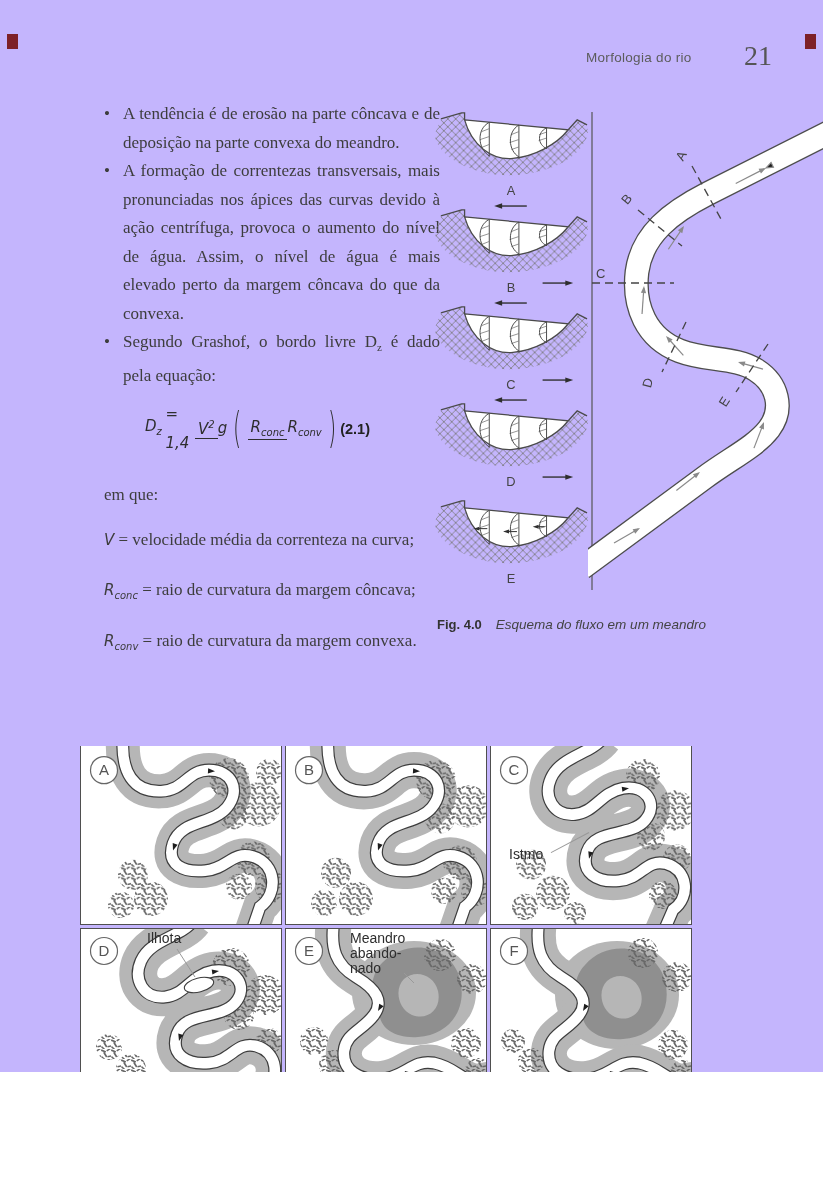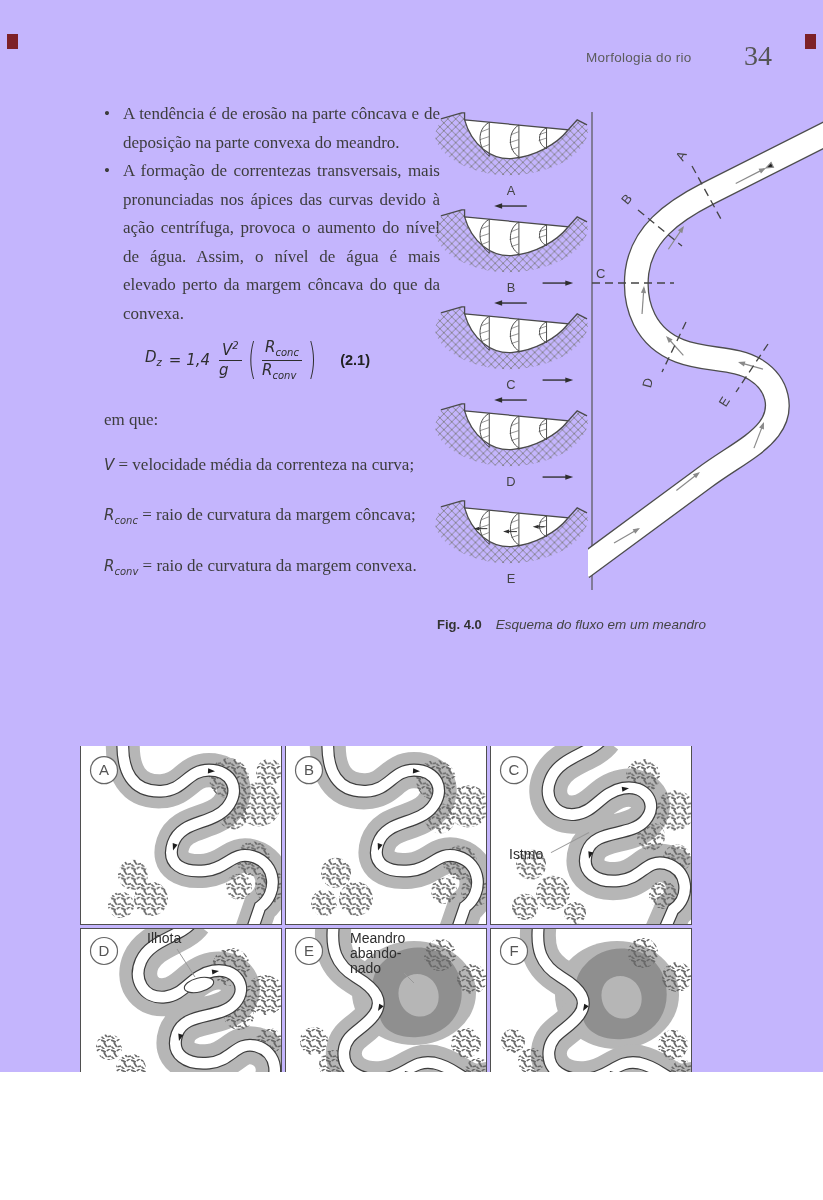--- a/index.html
+++ b/index.html
@@ -17,21 +17,21 @@
   .text-col{position:absolute;left:88px;top:100px;width:352px;font-size:17px;line-height:28.5px;
         text-align:justify;hyphens:auto;}
   ul.blist{list-style:none;margin:0;padding:0;}
   ul.blist li{position:relative;padding-left:35px;}
   ul.blist li::before{content:"•";position:absolute;left:16px;color:#3d3d3d;}
 
   .eq{display:flex;align-items:center;padding:10px 70px 8px 57px;
       font-family:"DejaVu Sans",sans-serif;font-style:italic;font-size:15px;color:#2e2e2e;}
   .eq sub,.eq sup{font-size:10px;}
   .eq .gap{width:7px;}
-  .frac{display:inline-flex;flex-direction:column;text-align:left;line-height:1.25;margin:0 2px;}
+  .frac{display:inline-flex;flex-direction:row;text-align:right;line-height:1.25;margin:0 2px;}
   .frac .top{border-bottom:1.2px solid #2e2e2e;padding:0 3px;}
   .paren{font-size:42px;font-style:normal;font-weight:300;transform:scaleX(.5);line-height:.8;color:#2e2e2e;}
   .eq-num{margin-left:auto;font-style:normal;font-weight:bold;
       font-family:"Liberation Sans",sans-serif;font-size:14.5px;color:#222;}
 
   .defs p{margin:16px;}
   .sym{font-family:"DejaVu Sans",sans-serif;font-style:italic;font-size:15px;}
   .sym sub{font-size:10px;font-style:italic;}
 
   .fig24-caption{position:absolute;left:437px;top:617px;font-family:"Liberation Sans",sans-serif;
@@ -111,26 +111,27 @@
 </svg>
 
 <div class="page">
 
   <div class="corner tl"></div>
   <div class="corner tr"></div>
   <div class="corner bl"></div>
   <div class="corner br"></div>
 
   <div class="running-title">Morfologia do rio</div>
-  <div class="page-number">34</div>
+  <div class="page-number">21</div>
 
   <div class="text-col">
     <ul class="blist">
       <li>A tendência é de erosão na parte côncava e de deposição na parte convexa do meandro.</li>
       <li>A formação de correntezas transversais, mais pronunciadas nos ápices das curvas devido à ação centrífuga, provoca o aumento do nível de água. Assim, o nível de água é mais elevado perto da margem côncava do que da convexa.</li>
+      <li><span>Segundo Grashof, o bordo livre D</span><sub style="font-size:11px">z</sub><span> é dado pela equação:</span></li>
     </ul>
 
     <div class="eq">
       <span><span>D</span><sub>z</sub></span>
       <span class="gap"></span>
       <span>= 1,4</span>
       <span class="gap"></span>
       <span class="frac">
         <span class="top"><span>V</span><sup>2</sup></span>
         <span class="bot">g</span>

